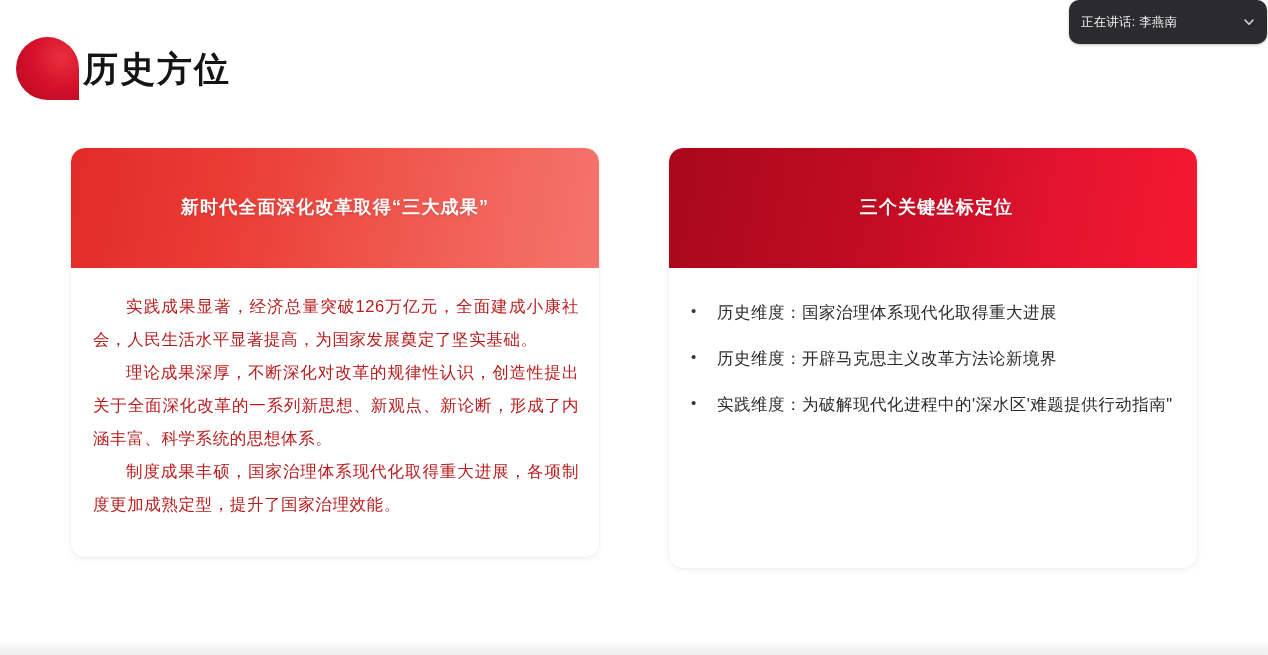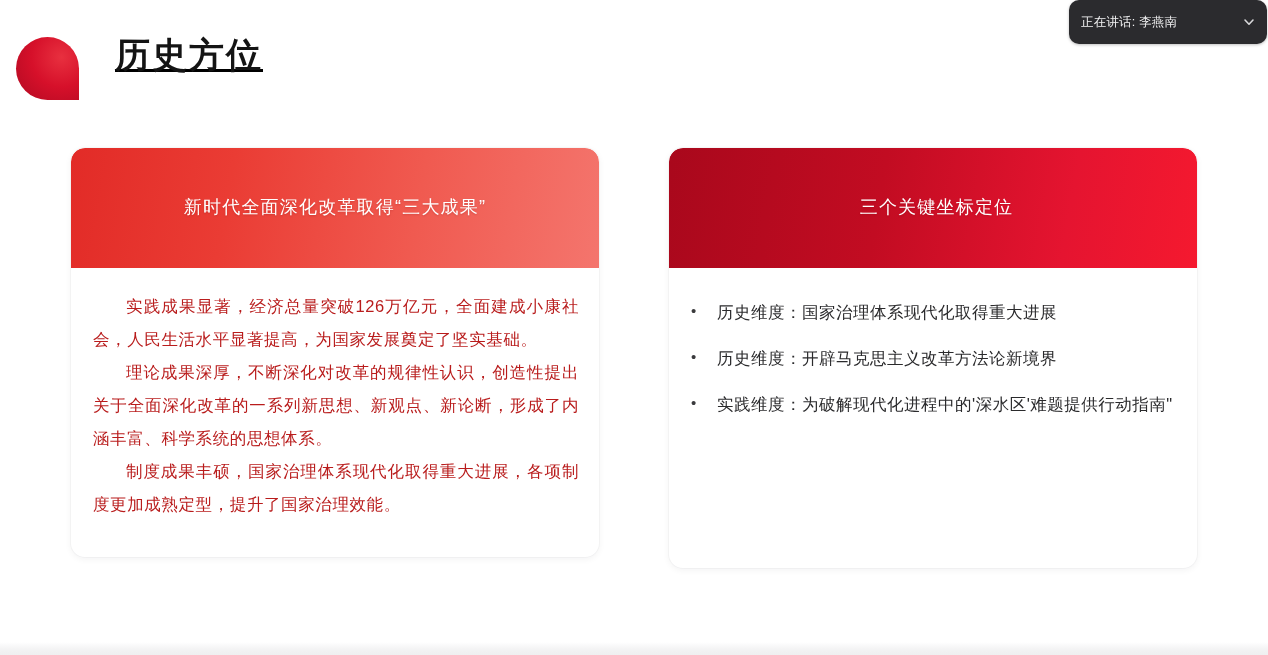--- a/index.html
+++ b/index.html
@@ -50,22 +50,22 @@
     color: #d8d8da;
   }
   .speaker-pill .chev svg { display: block; }
 
   
   .title-row {
     position: absolute;
     left: 16px;
     top: 37px;
     display: flex;
-    gap: 36px;
-    text-decoration: underline;
+    align-items: center;
+    gap: 4px;
   }
   .logo-mark {
     width: 63px;
     height: 63px;
     background: radial-gradient(circle at 32% 28%, #e8303f 0%, #d6102a 48%, #b00a22 100%);
     border-radius: 50% 0 50% 50%;
     transform: rotate(90deg);
     flex: 0 0 auto;
   }
   .page-title {
@@ -99,21 +99,21 @@
     height: 120px;
     display: flex;
     align-items: center;
     justify-content: center;
     padding: 0 24px;
     border-radius: 14px 14px 0 0;
   }
   .card-header .htext {
     color: #ffffff;
     font-size: 18px;
-    font-weight: 400;
+    font-weight: 700;
     letter-spacing: 1.2px;
     line-height: 1.4;
     text-shadow: 0 1px 2px rgba(110,0,12,.22);
   }
   .header-a { background: linear-gradient(100deg, #e22b27 0%, #ea3c34 30%, #f05a50 65%, #f4756d 100%); }
   .header-b { background: linear-gradient(100deg, #a9081c 0%, #c20c22 40%, #e51430 75%, #f5192f 100%); padding-left: 31px; }
 
   .card-body {
     padding: 24px 26px 34px 26px;
   }

